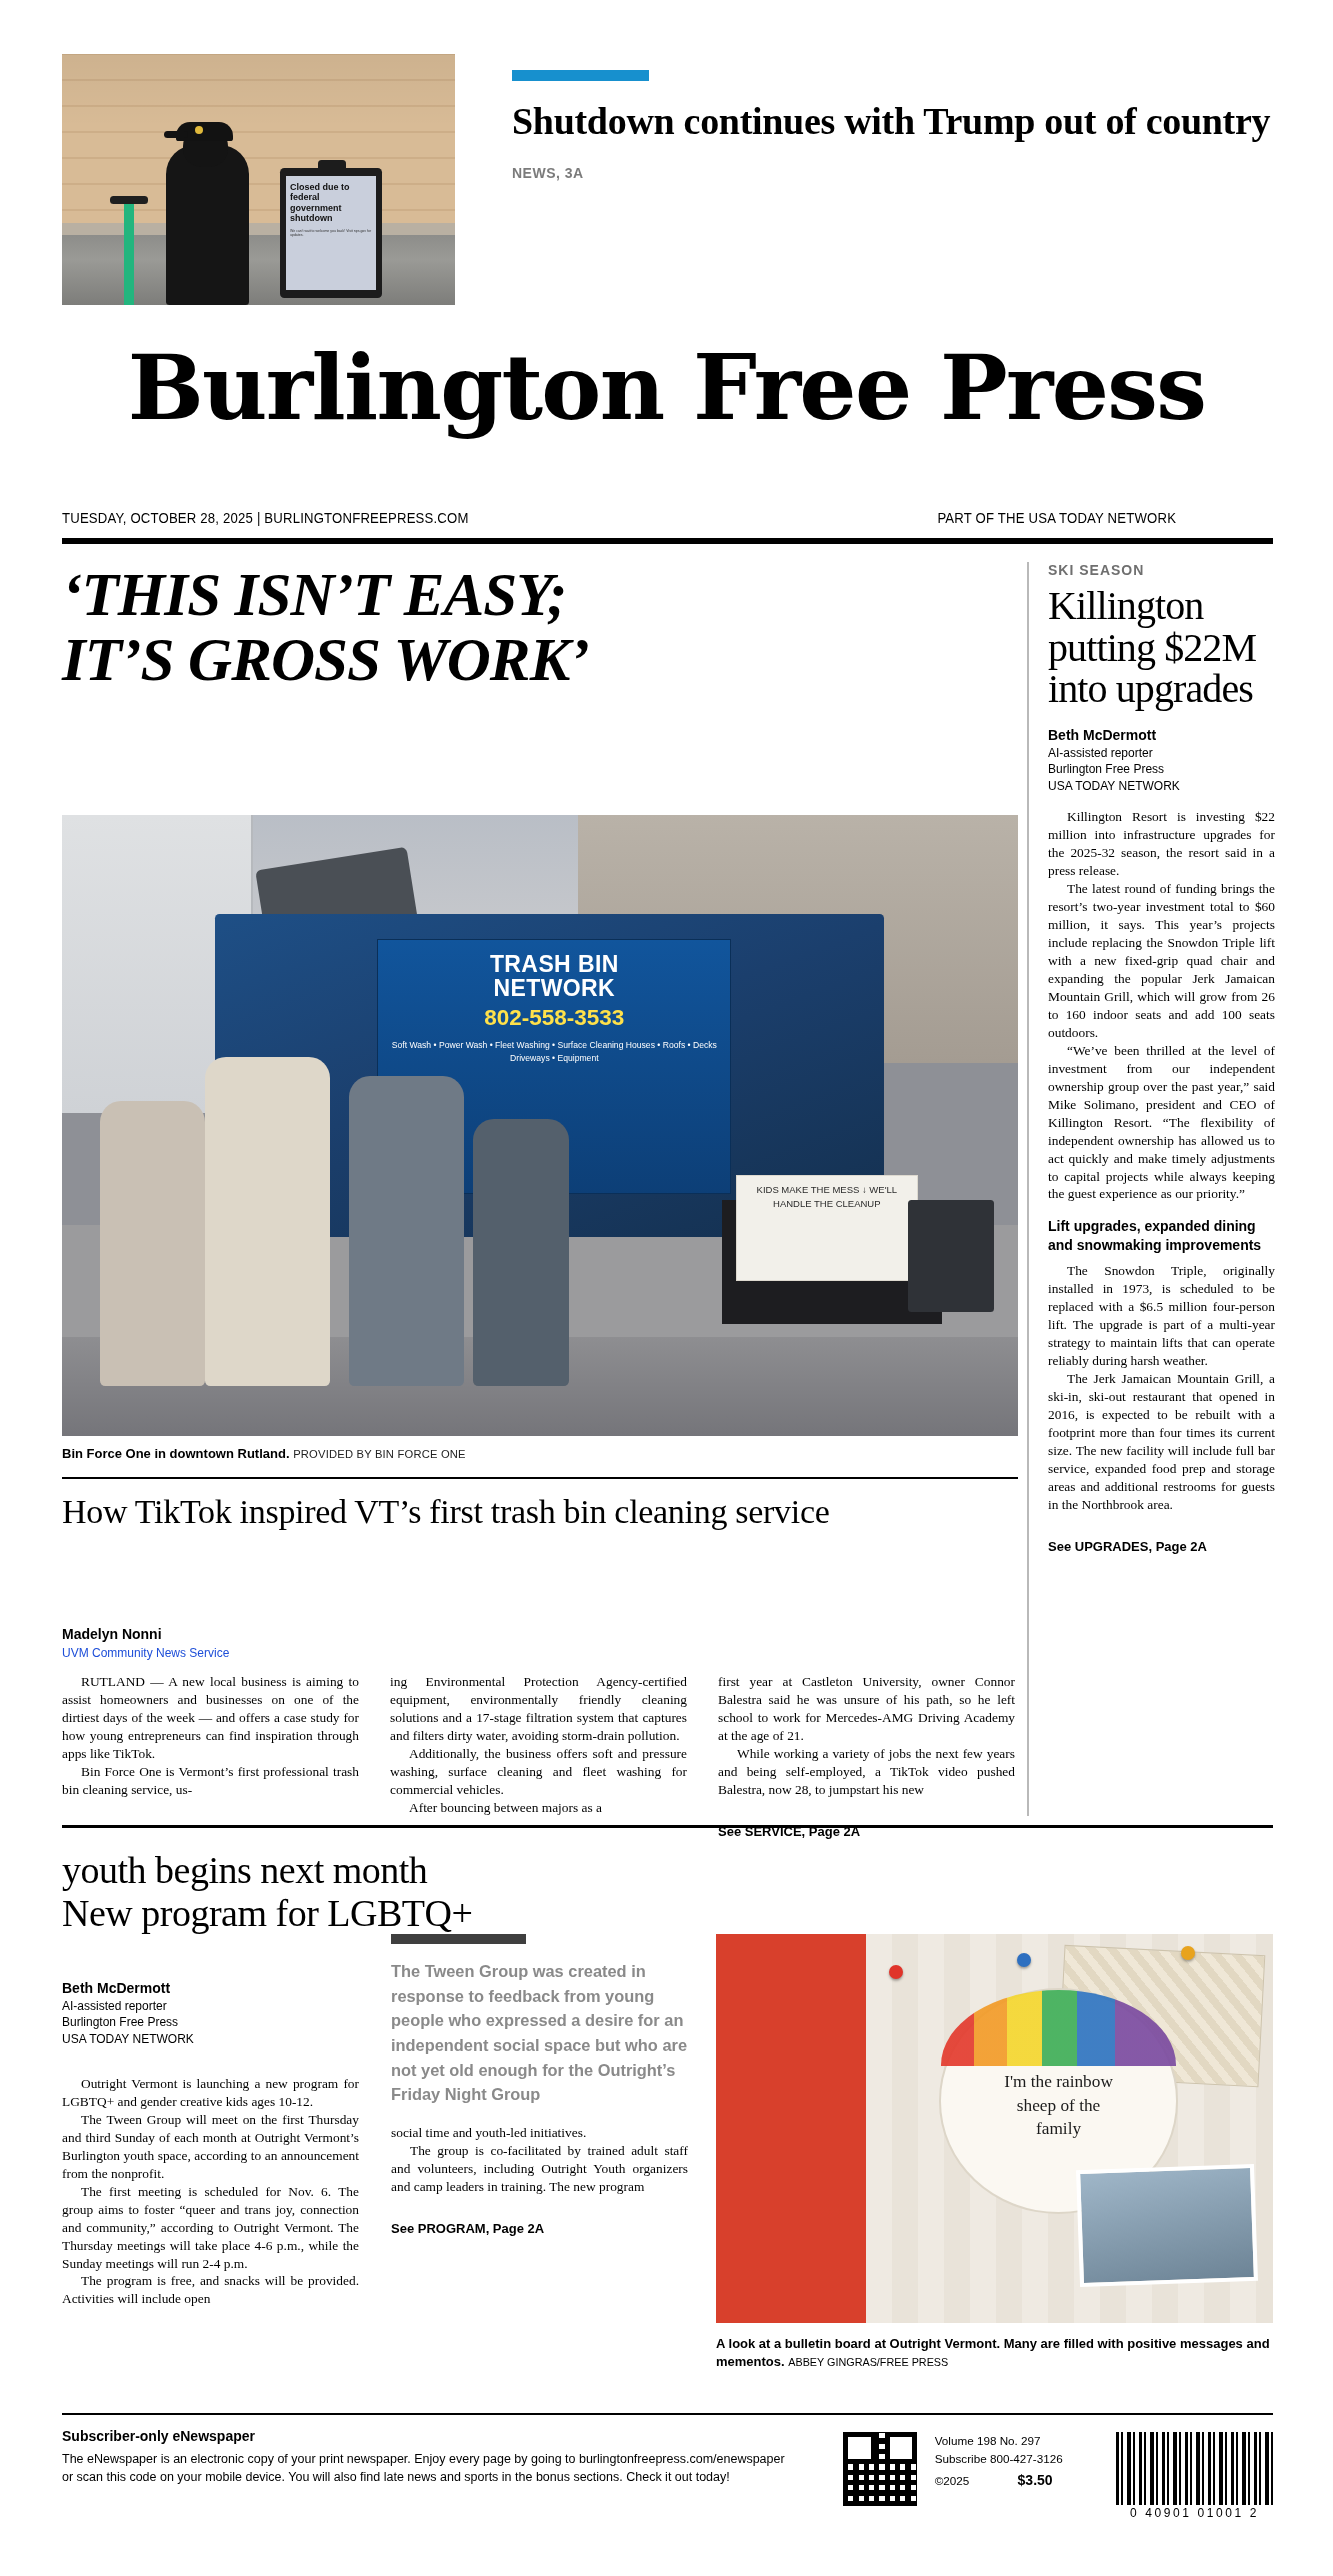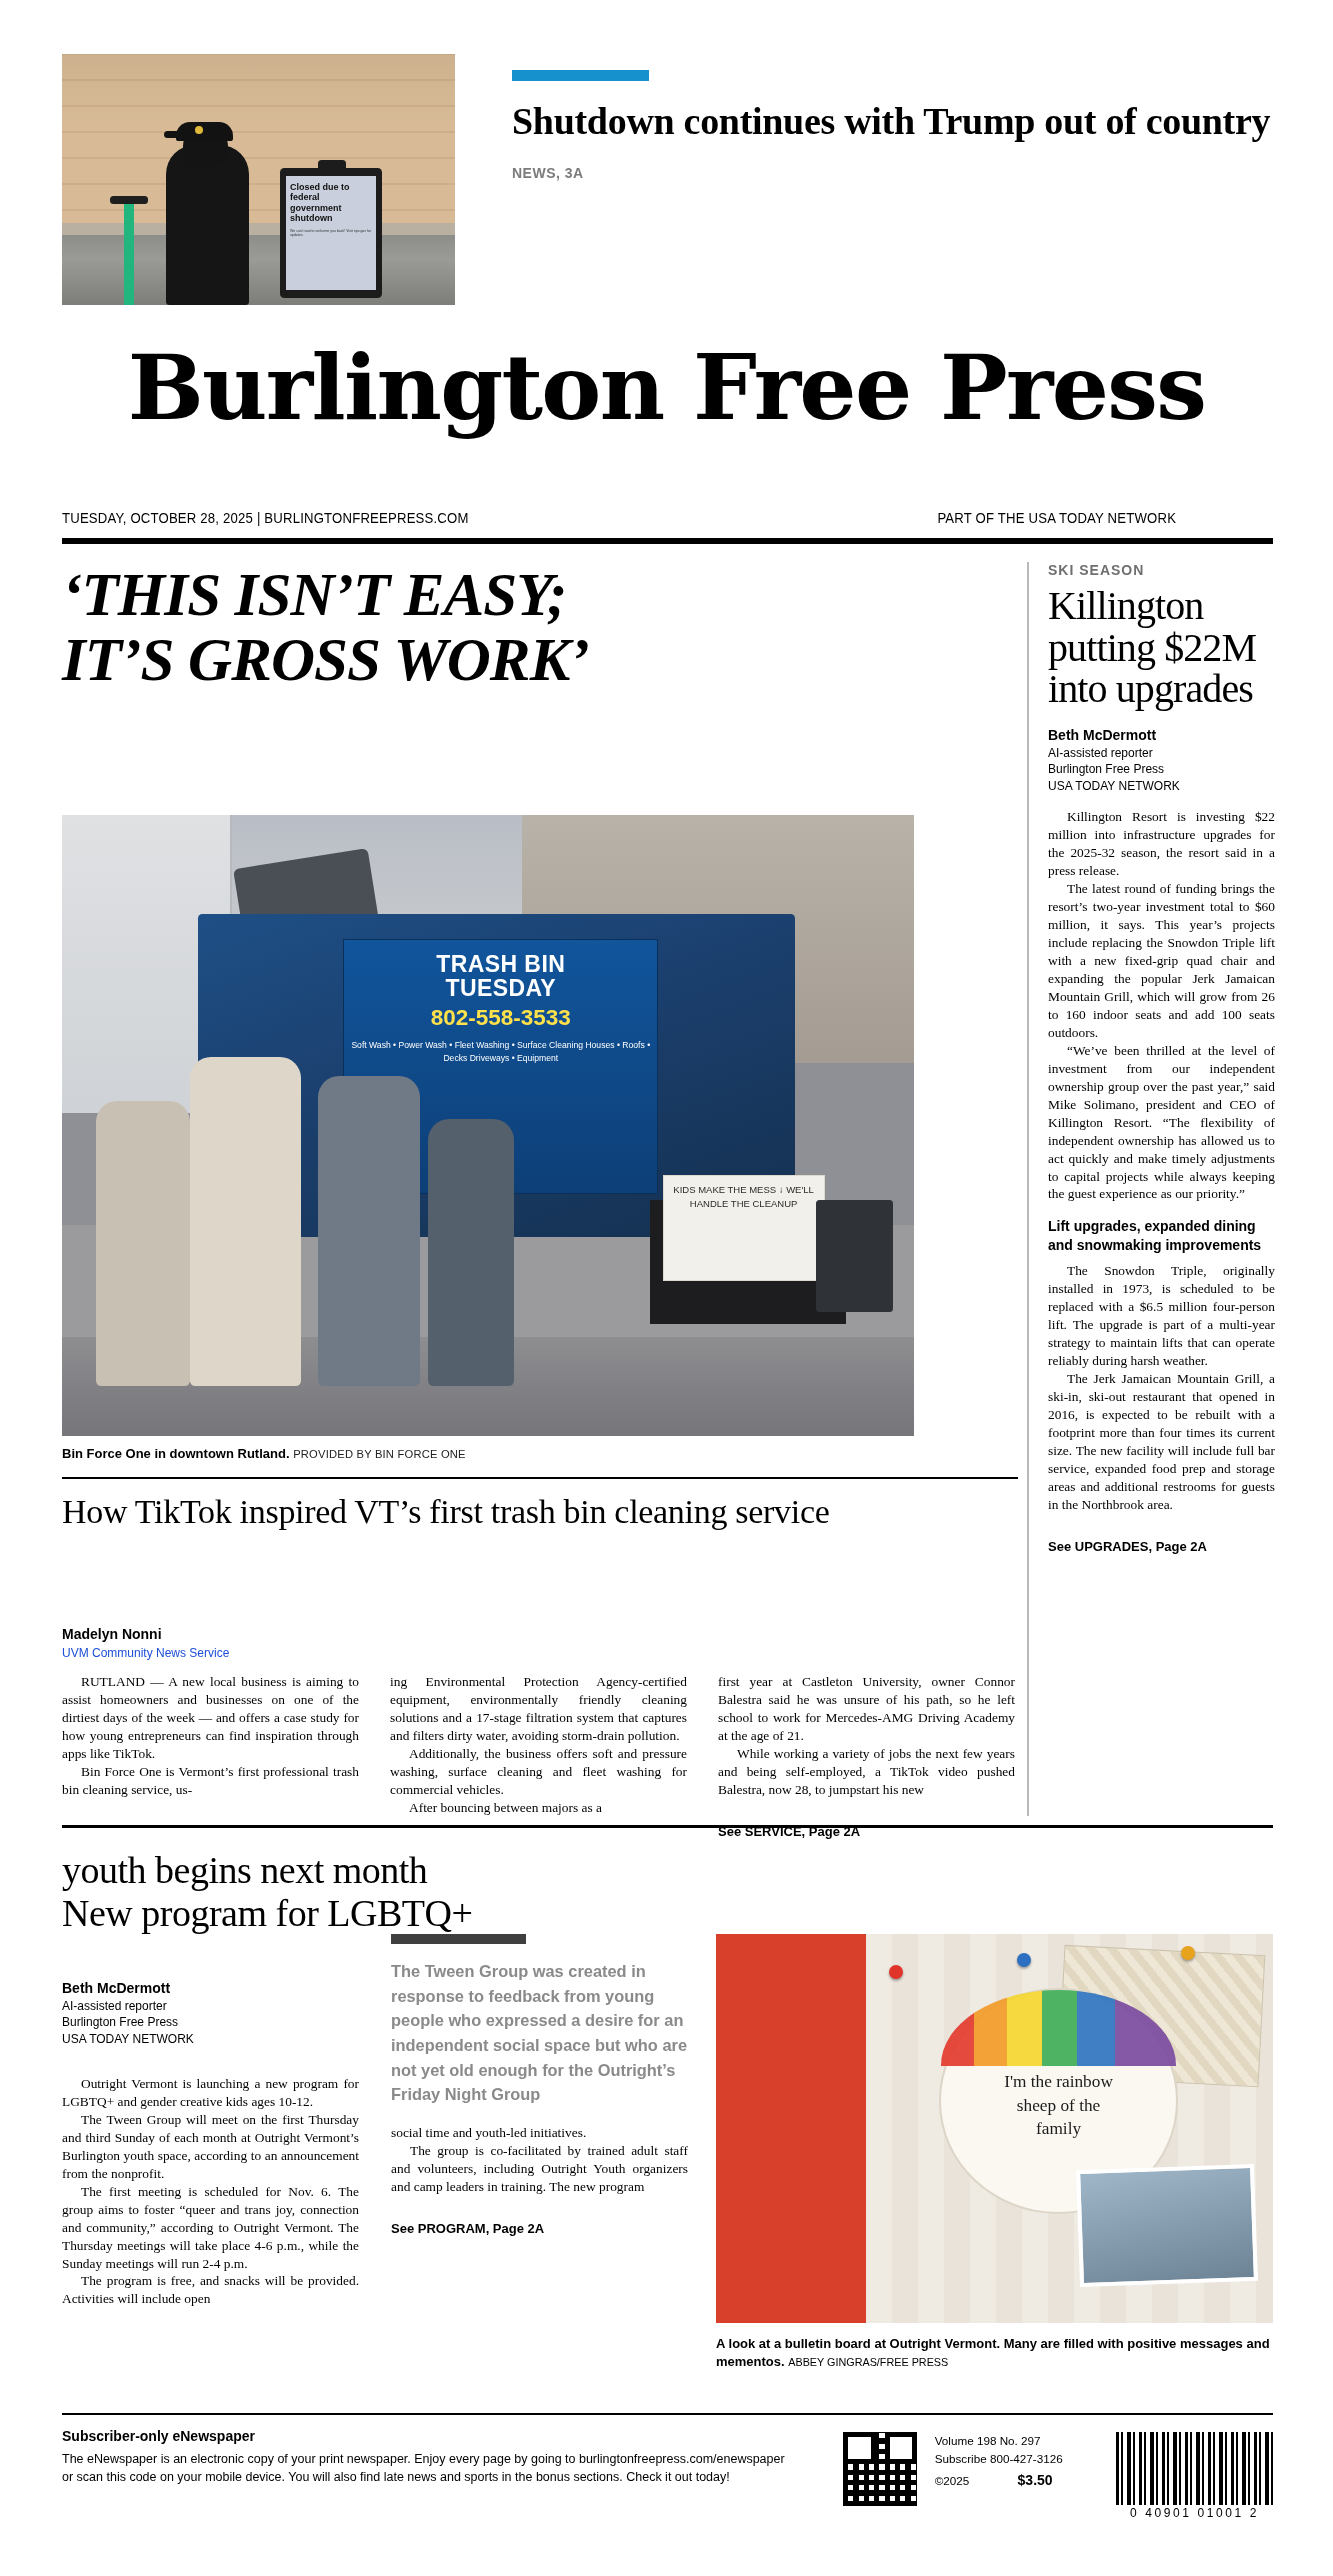--- a/index.html
+++ b/index.html
@@ -147,21 +147,21 @@
   .lead-head {
     font-family: "Liberation Serif", serif;
     font-style: italic;
     font-weight: bold;
     font-size: 61px;
     line-height: 1.07;
     letter-spacing: -0.9px;
   }
 
   .lead-photo {
-    position:absolute; left:62px; top:815px; width:852px; height:621px;
+    position:absolute; left:62px; top:815px; width:956px; height:621px;
     overflow:hidden; background:#8e9096;
   }
   
   .lp-sky { position:absolute; left:0;top:0;width:100%;height:34%;
     background:linear-gradient(180deg,#b9bec6 0%,#c6c8cc 55%,#b0b4bb 100%);}
   .lp-bldgL { position:absolute; left:0;top:0;width:20%;height:48%;
     background:linear-gradient(180deg,#dfe1e3,#cfd2d6); border-right:2.6px solid #b6b9bd;}
   .lp-bldgR { position:absolute; right:0;top:0;width:46%;height:40%;
     background:linear-gradient(180deg,#b9b2a8,#a49c92);}
   .lp-truck {
@@ -448,21 +448,21 @@
     <div class="lp-bldgL"></div>
     <div class="lp-bldgR"></div>
     <div class="lp-lot"></div>
     <div class="lp-road"></div>
     <div class="lp-bin"></div>
     <div class="lp-greenarm"></div>
     <div class="lp-truck"></div>
     <div class="lp-panel">
       <div class="lp-panel-t">
         <div class="big">TRASH BIN</div>
-        <div class="big">TUESDAY</div>
+        <div class="big">NETWORK</div>
         <div class="num">802-558-3533</div>
         <div class="sm">Soft Wash • Power Wash • Fleet Washing • Surface Cleaning Houses • Roofs • Decks Driveways • Equipment</div>
       </div>
     </div>
     <div class="lp-tablecloth"></div>
     <div class="lp-whiteboard">KIDS MAKE THE MESS ↓ WE'LL HANDLE THE CLEANUP</div>
     <div class="lp-sidebin"></div>
     <div class="lp-person" style="left:4%;width:11%;height:46%;background:#c9c0b4;"></div>
     <div class="lp-person" style="left:15%;width:13%;height:53%;background:#ded7c9;"></div>
     <div class="lp-person" style="left:30%;width:12%;height:50%;background:#6f7a86;"></div>

